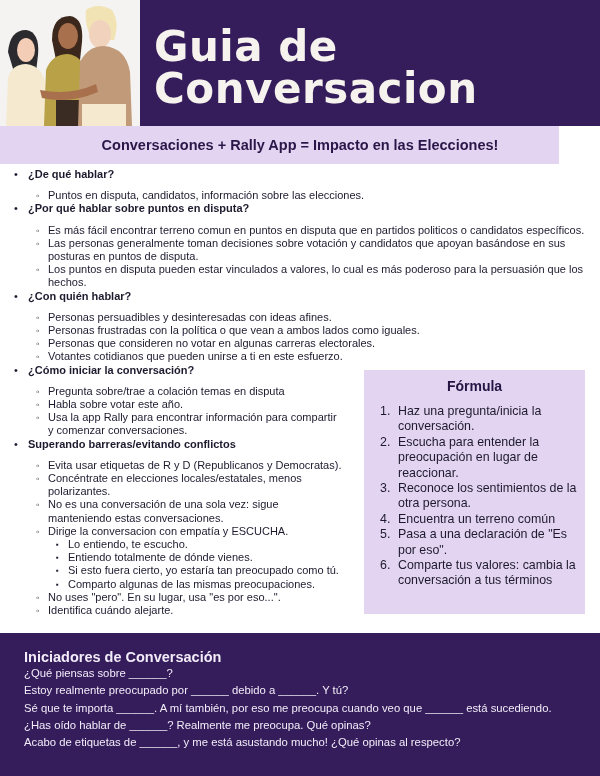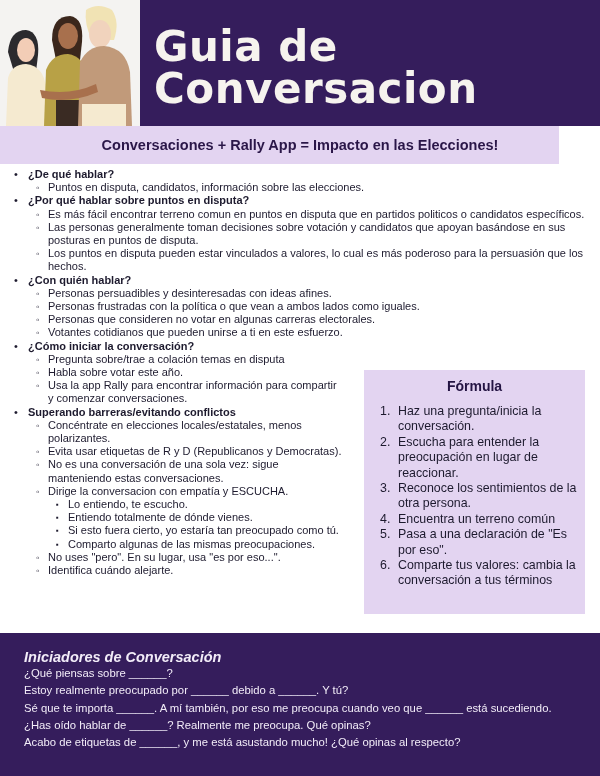--- a/index.html
+++ b/index.html
@@ -13,37 +13,37 @@
            font-size: 42px; line-height: 42px; color: #f6f3ee; letter-spacing: 0.5px; }
 
   .tagline-bar { position: absolute; left: 0; top: 126px; width: 559px; height: 38px; background: #e3d4f1; }
   .tagline { position: absolute; left: 0; top: 11px; width: 600px; text-align: center; font-weight: bold;
              font-size: 14.5px; color: #2a1648; }
 
   .main { position: absolute; left: 14px; top: 168px; width: 580px; font-size: 11px; line-height: 13.2px; }
   .sec { position: relative; padding-left: 14px; }
   .sec::before { content: "\2022"; position: absolute; left: 0; top: 0; font-size: 11px; }
   .sec-title { font-weight: bold; }
-  .items { list-style: none; }
+  .items { list-style: none; margin-top: 8px; }
   .items li { position: relative; padding-left: 20px; }
   .items li::before { content: "\25E6"; position: absolute; left: 8px; top: 0; font-size: 10px; }
   .sub { list-style: none; }
   .sub li { position: relative; padding-left: 20px; }
   .sub li::before { content: "\25AA"; position: absolute; left: 8px; top: 0; font-size: 8px; }
   .narrow { width: 330px; }
 
   .formula { position: absolute; left: 364px; top: 370px; width: 221px; height: 244px; background: #e3d4f1; }
   .formula-title { position: absolute; left: 0; top: 8px; width: 221px; text-align: center; font-weight: bold;
                    font-size: 14px; color: #241443; }
   .formula-list { position: absolute; left: 16px; top: 34px; width: 200px; list-style: none; font-size: 12.4px; line-height: 15.4px; }
   .formula-list li { position: relative; padding-left: 18px; }
   .formula-list li span.num { position: absolute; left: 0; top: 0; }
 
   .starters { position: absolute; left: 0; top: 633px; width: 600px; height: 143px; background: #351d5c; color: #ffffff; }
-  .starters-title { position: absolute; left: 24px; top: 16px; font-weight: bold; font-size: 14.5px; color: #f2ecf8; font-style: italic; }
+  .starters-title { position: absolute; left: 24px; top: 16px; font-weight: bold; font-size: 14.5px; color: #f2ecf8; }
   .starters-list { position: absolute; left: 24px; top: 32px; width: 560px; list-style: none; 
                    font-size: 11.3px; line-height: 17.3px; color: #f2ecf8; }
 </style>
 </head>
 <body>
 
 <div class="hero">
   <div class="illus">
     <svg width="138" height="126" viewBox="0 0 138 126">
       <rect width="138" height="126" fill="#f4f3f1"></rect>
@@ -103,22 +103,22 @@
     <div class="sec-title">¿Cómo iniciar la conversación?</div>
     <ul class="items">
       <li>Pregunta sobre/trae a colación temas en disputa</li>
       <li>Habla sobre votar este año.</li>
       <li>Usa la app Rally para encontrar información para compartir y comenzar conversaciones.</li>
     </ul>
   </div>
   <div class="sec narrow">
     <div class="sec-title">Superando barreras/evitando conflictos</div>
     <ul class="items">
+      <li>Evita usar etiquetas de R y D (Republicanos y Democratas).</li>
       <li>Concéntrate en elecciones locales/estatales, menos polarizantes.</li>
-      <li>Evita usar etiquetas de R y D (Republicanos y Democratas).</li>
       <li>No es una conversación de una sola vez: sigue manteniendo estas conversaciones.</li>
       <li>
         <span>Dirige la conversacion con empatía y ESCUCHA.</span>
         <ul class="sub">
           <li>Lo entiendo, te escucho.</li>
           <li>Entiendo totalmente de dónde vienes.</li>
           <li>Si esto fuera cierto, yo estaría tan preocupado como tú.</li>
           <li>Comparto algunas de las mismas preocupaciones.</li>
         </ul>
       </li>

